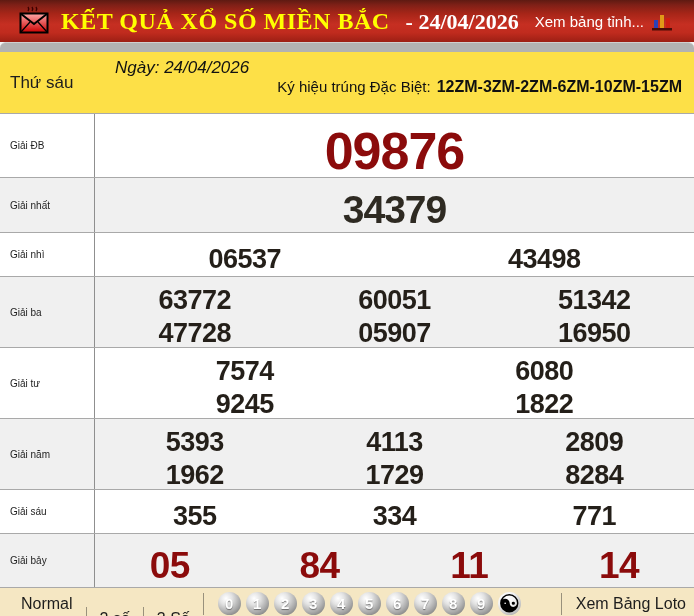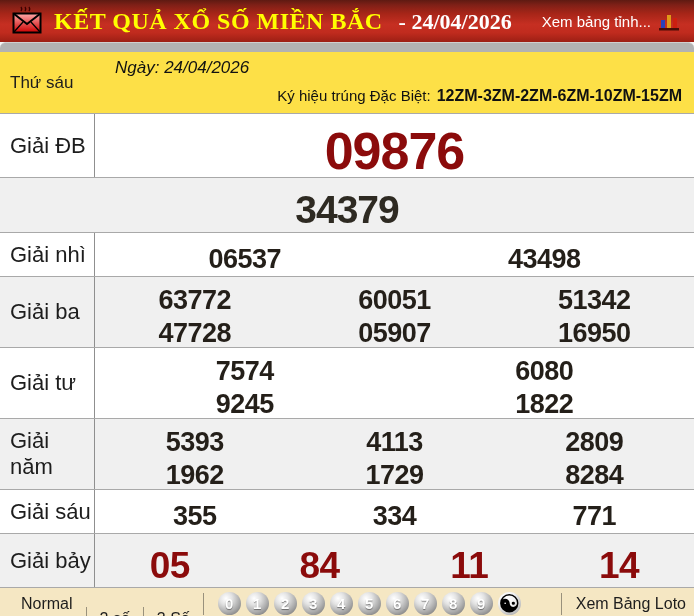--- a/index.html
+++ b/index.html
@@ -1,44 +1,44 @@
 <!DOCTYPE html>
 <html style="--header-red: #c62f22; --title-yellow: #ffff00; --number-red: #8b0b0b; --footer-bg: #f5e7c3;"><head>
 <meta charset="utf-8">
 <style>
   html,body{margin:0;padding:0;background:#fff;}
   body{width:694px;height:616px;overflow:hidden;font-family:"Liberation Sans",sans-serif;}
   .page{width:694px;height:616px;display:flex;flex-direction:column;background:#f5f5f5;}
 
   
-  .hdr{height:42px;flex:0 0 42px;display:flex;align-items:center;padding:0 10px;box-sizing:border-box;
+  .hdr{height:42px;flex:0 0 42px;display:flex;align-items:center;padding:0 17px;box-sizing:border-box;
        background:linear-gradient(180deg,#5e1a12 0%,#7f2017 12%,#a62518 32%,#c62f22 58%,#c02b1e 78%,#9c1f14 100%);}
   .hdr-title-wrap{display:flex;align-items:baseline;margin-left:10px;flex:1;}
   .hdr-title{font-family:"Liberation Serif",serif;font-weight:bold;font-size:24px;color:var(--title-yellow,#ffff00);letter-spacing:.5px;}
   .hdr-date{font-family:"Liberation Serif",serif;font-weight:bold;font-size:22px;color:#fff;margin-left:16px;}
   .hdr-right{display:flex;align-items:center;gap:7px;margin-right:4px;}
   .hdr-link{color:#fff;font-size:15px;cursor:pointer;}
 
   
   .graybar{height:10px;flex:0 0 10px;background:#b2b2b2;border-radius:6px 6px 0 0;border-top:1px solid #cfcfcf;box-sizing:border-box;}
 
   
   .info{height:61px;flex:0 0 61px;display:flex;background:#fde047;box-sizing:border-box;}
   .info-week{width:95px;flex:0 0 95px;display:flex;align-items:center;padding-left:10px;box-sizing:border-box;font-size:17px;color:#1d1d1d;}
-  .info-main{flex:1;display:flex;flex-direction:column;justify-content:space-between;padding:6px 12px 8px 20px;box-sizing:border-box;}
+  .info-main{flex:1;display:flex;flex-direction:column;justify-content:flex-start;padding:6px 12px 8px 20px;box-sizing:border-box;}
   .info-date{font-style:italic;font-size:17px;color:#111;}
   .info-symbol{text-align:right;font-size:15px;color:#111;}
   .info-symbol b{font-size:16px;margin-left:6px;}
 
   
   .table{flex:1;display:flex;flex-direction:column;border-top:1px solid #a9a9a9;}
   .row{display:flex;background:#fff;border-bottom:1px solid #a9a9a9;box-sizing:border-box;}
   .row.alt{background:#f0f0f0;}
   .rlabel{width:95px;flex:0 0 95px;display:flex;align-items:center;padding-left:10px;box-sizing:border-box;
-          font-size:22px;color:#1d1d1d;border-right:1px solid #8f8f8f;}
+          font-size:10px;color:#1d1d1d;border-right:1px solid #8f8f8f;}
   .rvals{flex:1;display:flex;flex-direction:column;justify-content:center;margin-top:10px;}
   .line{display:flex;}
   .line .num{flex:1;text-align:center;font-weight:bold;color:#241f19;font-size:27px;line-height:33px;letter-spacing:-.5px;}
   .r-one{height:44px;flex:0 0 44px;}
   .r-two{height:71px;flex:0 0 71px;}
   .r-special{height:64px;flex:0 0 64px;}
   .r-special .num{font-size:52px;line-height:58px;color:var(--number-red,#8b0b0b);letter-spacing:-1px;}
   .r-first{height:55px;flex:0 0 55px;}
   .r-first .num{font-size:39px;line-height:48px;color:#2e2a22;letter-spacing:-1px;}
   .r-seventh{height:54px;flex:0 0 54px;}
@@ -109,20 +109,21 @@
   <div class="table" id="results-table">
       <div class="row r-special">
         <div class="rlabel">Giải ĐB</div>
         <div class="rvals">
           <div class="line">
             <span class="num">09876</span>
           </div>
         </div>
       </div>
       <div class="row alt r-first">
+        <div class="rlabel">Giải nhất</div>
         <div class="rvals">
           <div class="line">
             <span class="num">34379</span>
           </div>
         </div>
       </div>
       <div class="row r-one">
         <div class="rlabel">Giải nhì</div>
         <div class="rvals">
           <div class="line">

